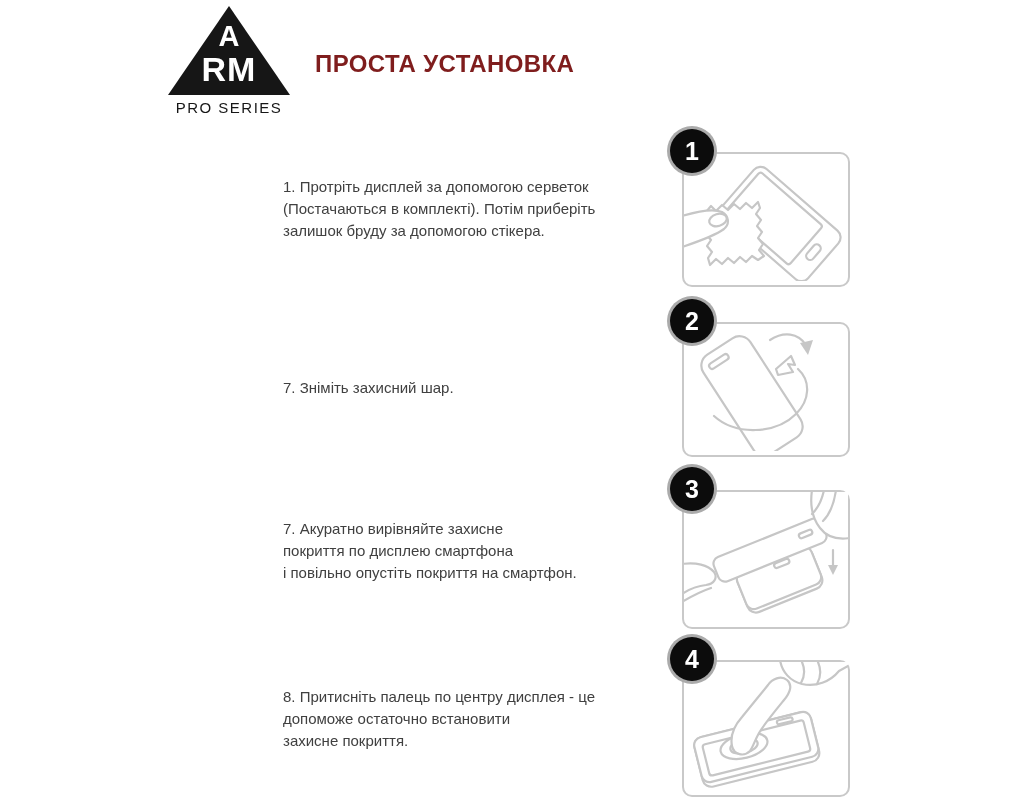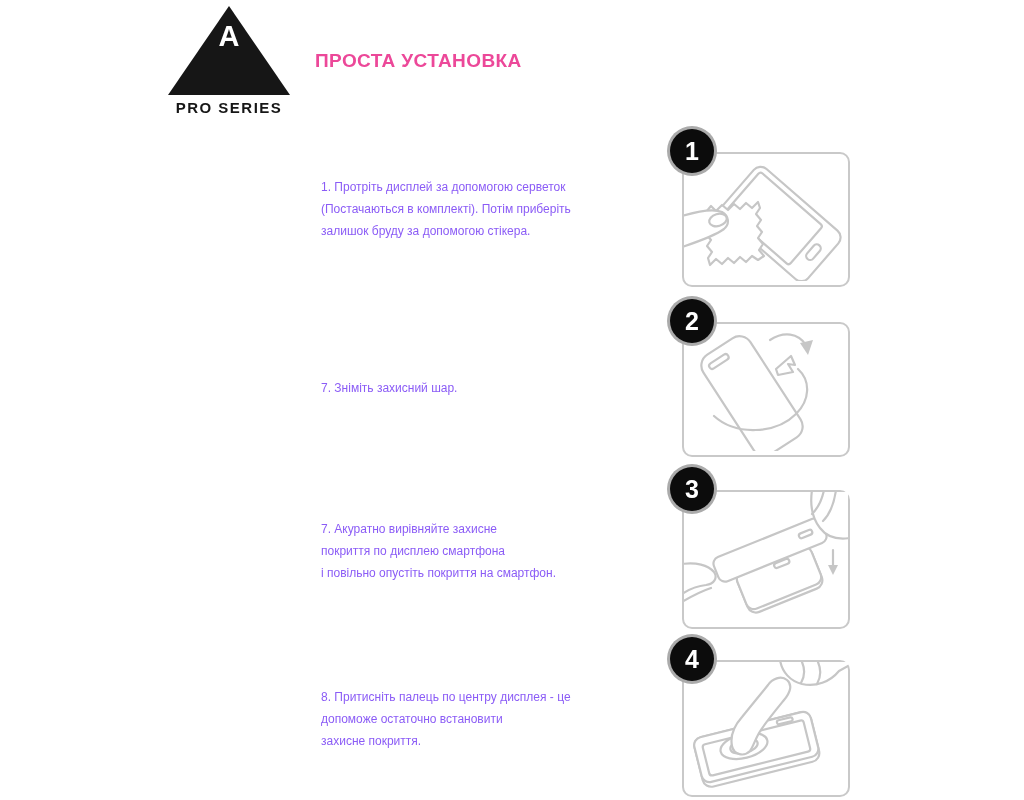--- a/index.html
+++ b/index.html
@@ -21,33 +21,32 @@
   .logo-a {
     position: absolute; top: 16px; left: 0; width: 122px; text-align: center;
     color: #ffffff; font-size: 29px; font-weight: 700; line-height: 1;
   }
   .logo-rm {
     position: absolute; top: 46px; left: 0; width: 122px; text-align: center;
     color: #ffffff; font-size: 34px; font-weight: 700; letter-spacing: 1px; line-height: 1;
   }
   .logo-series {
     position: absolute; top: 93px; left: 0; width: 122px; text-align: center;
-    color: #161616; font-size: 15px; font-weight: 700; letter-spacing: 1.5px; white-space: nowrap;
+    color: #161616; font-size: 15px; font-weight: 400; letter-spacing: 1.5px; white-space: nowrap;
   }
   
   .title {
     position: absolute; left: 315px; top: 50px;
-    font-size: 19px; font-weight: 800; color: #ec4899; letter-spacing: 0.4px;
+    font-size: 24px; font-weight: 800; color: #7f1d1d; letter-spacing: 0.4px;
   }
   
   .step-text {
     position: absolute; left: 283px; width: 420px;
-    font-size: 12px; line-height: 22px; color: #8b5cf6;
+    font-size: 15px; line-height: 22px; color: #404040;
     white-space: pre-line;
-    margin-left: 38px;
   }
   
   .illus-box {
     position: absolute; left: 682px; width: 164px;
     border: 2px solid #c9c9c9; border-radius: 10px; background: #ffffff;
   }
   .illus-box svg { position: absolute; left: 0; top: 0; display: block; }
   
   .badge {
     position: absolute; left: 670px; width: 44px; height: 44px;
@@ -56,20 +55,21 @@
     color: #ffffff; font-size: 25px; font-weight: 700;
     display: flex; align-items: center; justify-content: center;
   }
 </style>
 </head>
 <body>
 
 <div class="logo">
   <div class="logo-triangle"></div>
   <div class="logo-a">A</div>
+  <div class="logo-rm">RM</div>
   <div class="logo-series">PRO SERIES</div>
 </div>
 
 <div class="title">ПРОСТА УСТАНОВКА</div>
 
 <div class="step-text" style="top:176px">1. Протріть дисплей за допомогою серветок
 (Постачаються в комплекті). Потім приберіть
 залишок бруду за допомогою стікера.</div>
 <div class="step-text" style="top:377px">7. Зніміть захисний шар.</div>
 <div class="step-text" style="top:518px">7. Акуратно вирівняйте захисне

